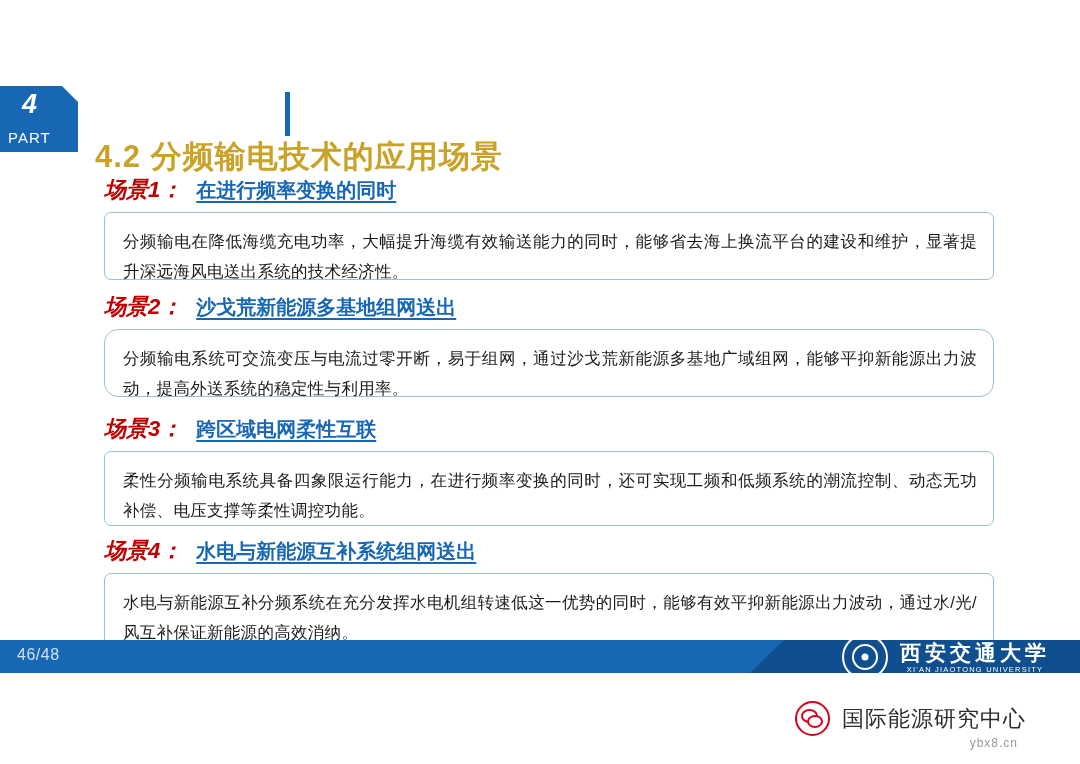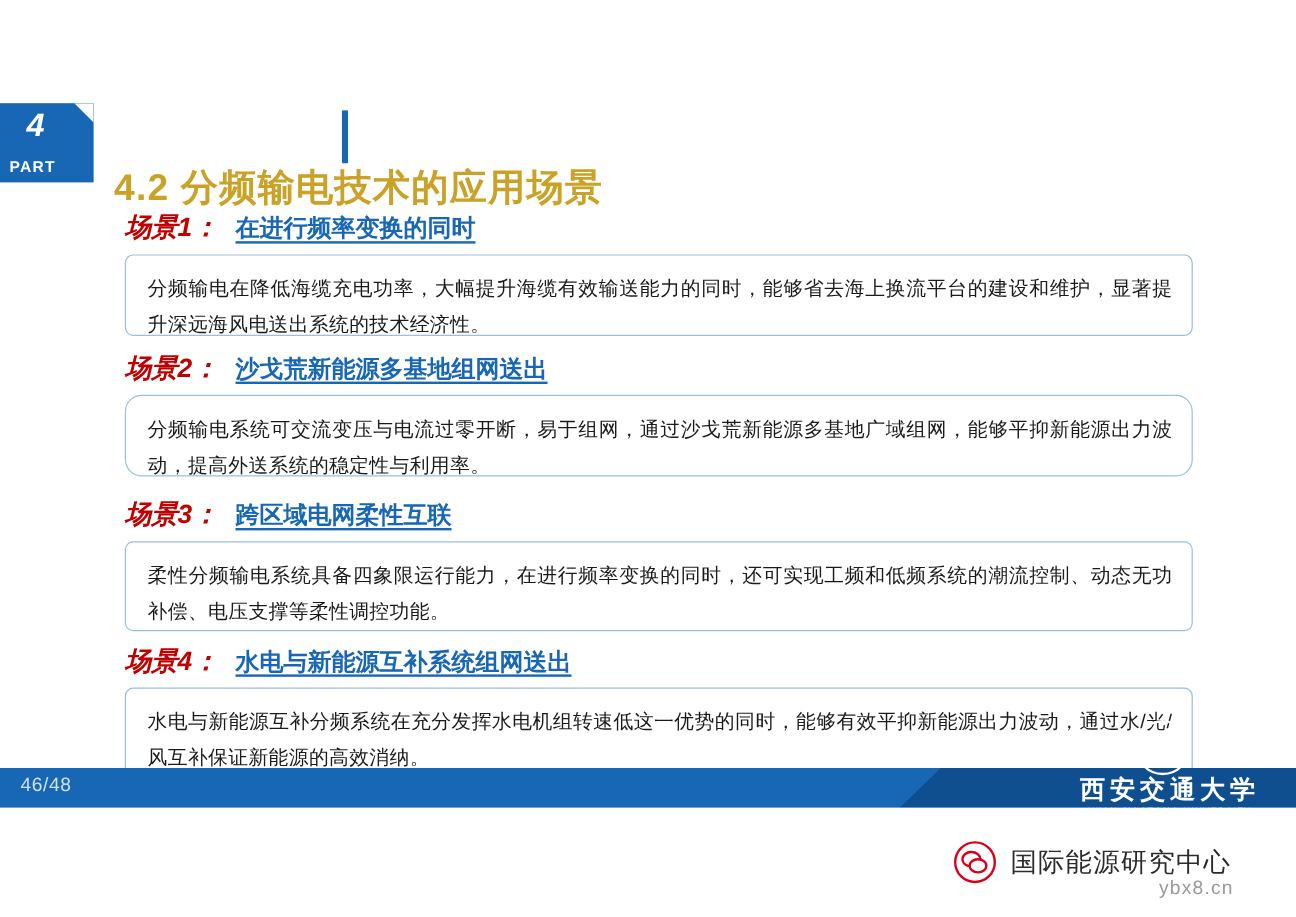--- a/index.html
+++ b/index.html
@@ -42,22 +42,22 @@
     font-size: 27px;
     font-weight: bold;
     font-style: italic;
     letter-spacing: 0;
     line-height: 32px;
   }
   .part-badge .word {
     position: absolute;
     bottom: 6px;
     left: 8px;
-    font-size: 13px;
-    font-weight: bold;
+    font-size: 15px;
+    font-weight: normal;
     letter-spacing: 1px;
   }
 
   
   .title-bar {
     position: absolute;
     left: 95px;
     top: 92px;
     display: flex;
     align-items: center;
@@ -158,21 +158,20 @@
   }
 
   
   .uni-logo {
     position: absolute;
     right: 30px;
     bottom: 84px;
     display: flex;
     align-items: center;
     color: #ffffff;
-    flex-direction: column;
   }
   .uni-seal {
     width: 42px;
     height: 42px;
     border-radius: 50%;
     border: 2px solid #ffffff;
     position: relative;
     margin-right: 12px;
     flex: none;
   }
@@ -253,23 +252,23 @@
     background: #ffffff;
   }
   .footer-text {
     font-size: 22px;
     color: #2b2b2b;
     letter-spacing: 1px;
     white-space: nowrap;
   }
   .watermark {
     position: absolute;
-    right: 52px;
+    right: 62px;
     bottom: 14px;
-    font-size: 16px;
+    font-size: 12px;
     color: #9a9a9a;
     letter-spacing: 1px;
   }
 </style>
 </head>
 <body>
 
 <div class="part-badge">
   <div class="corner"></div>
   <div class="num">4</div>

